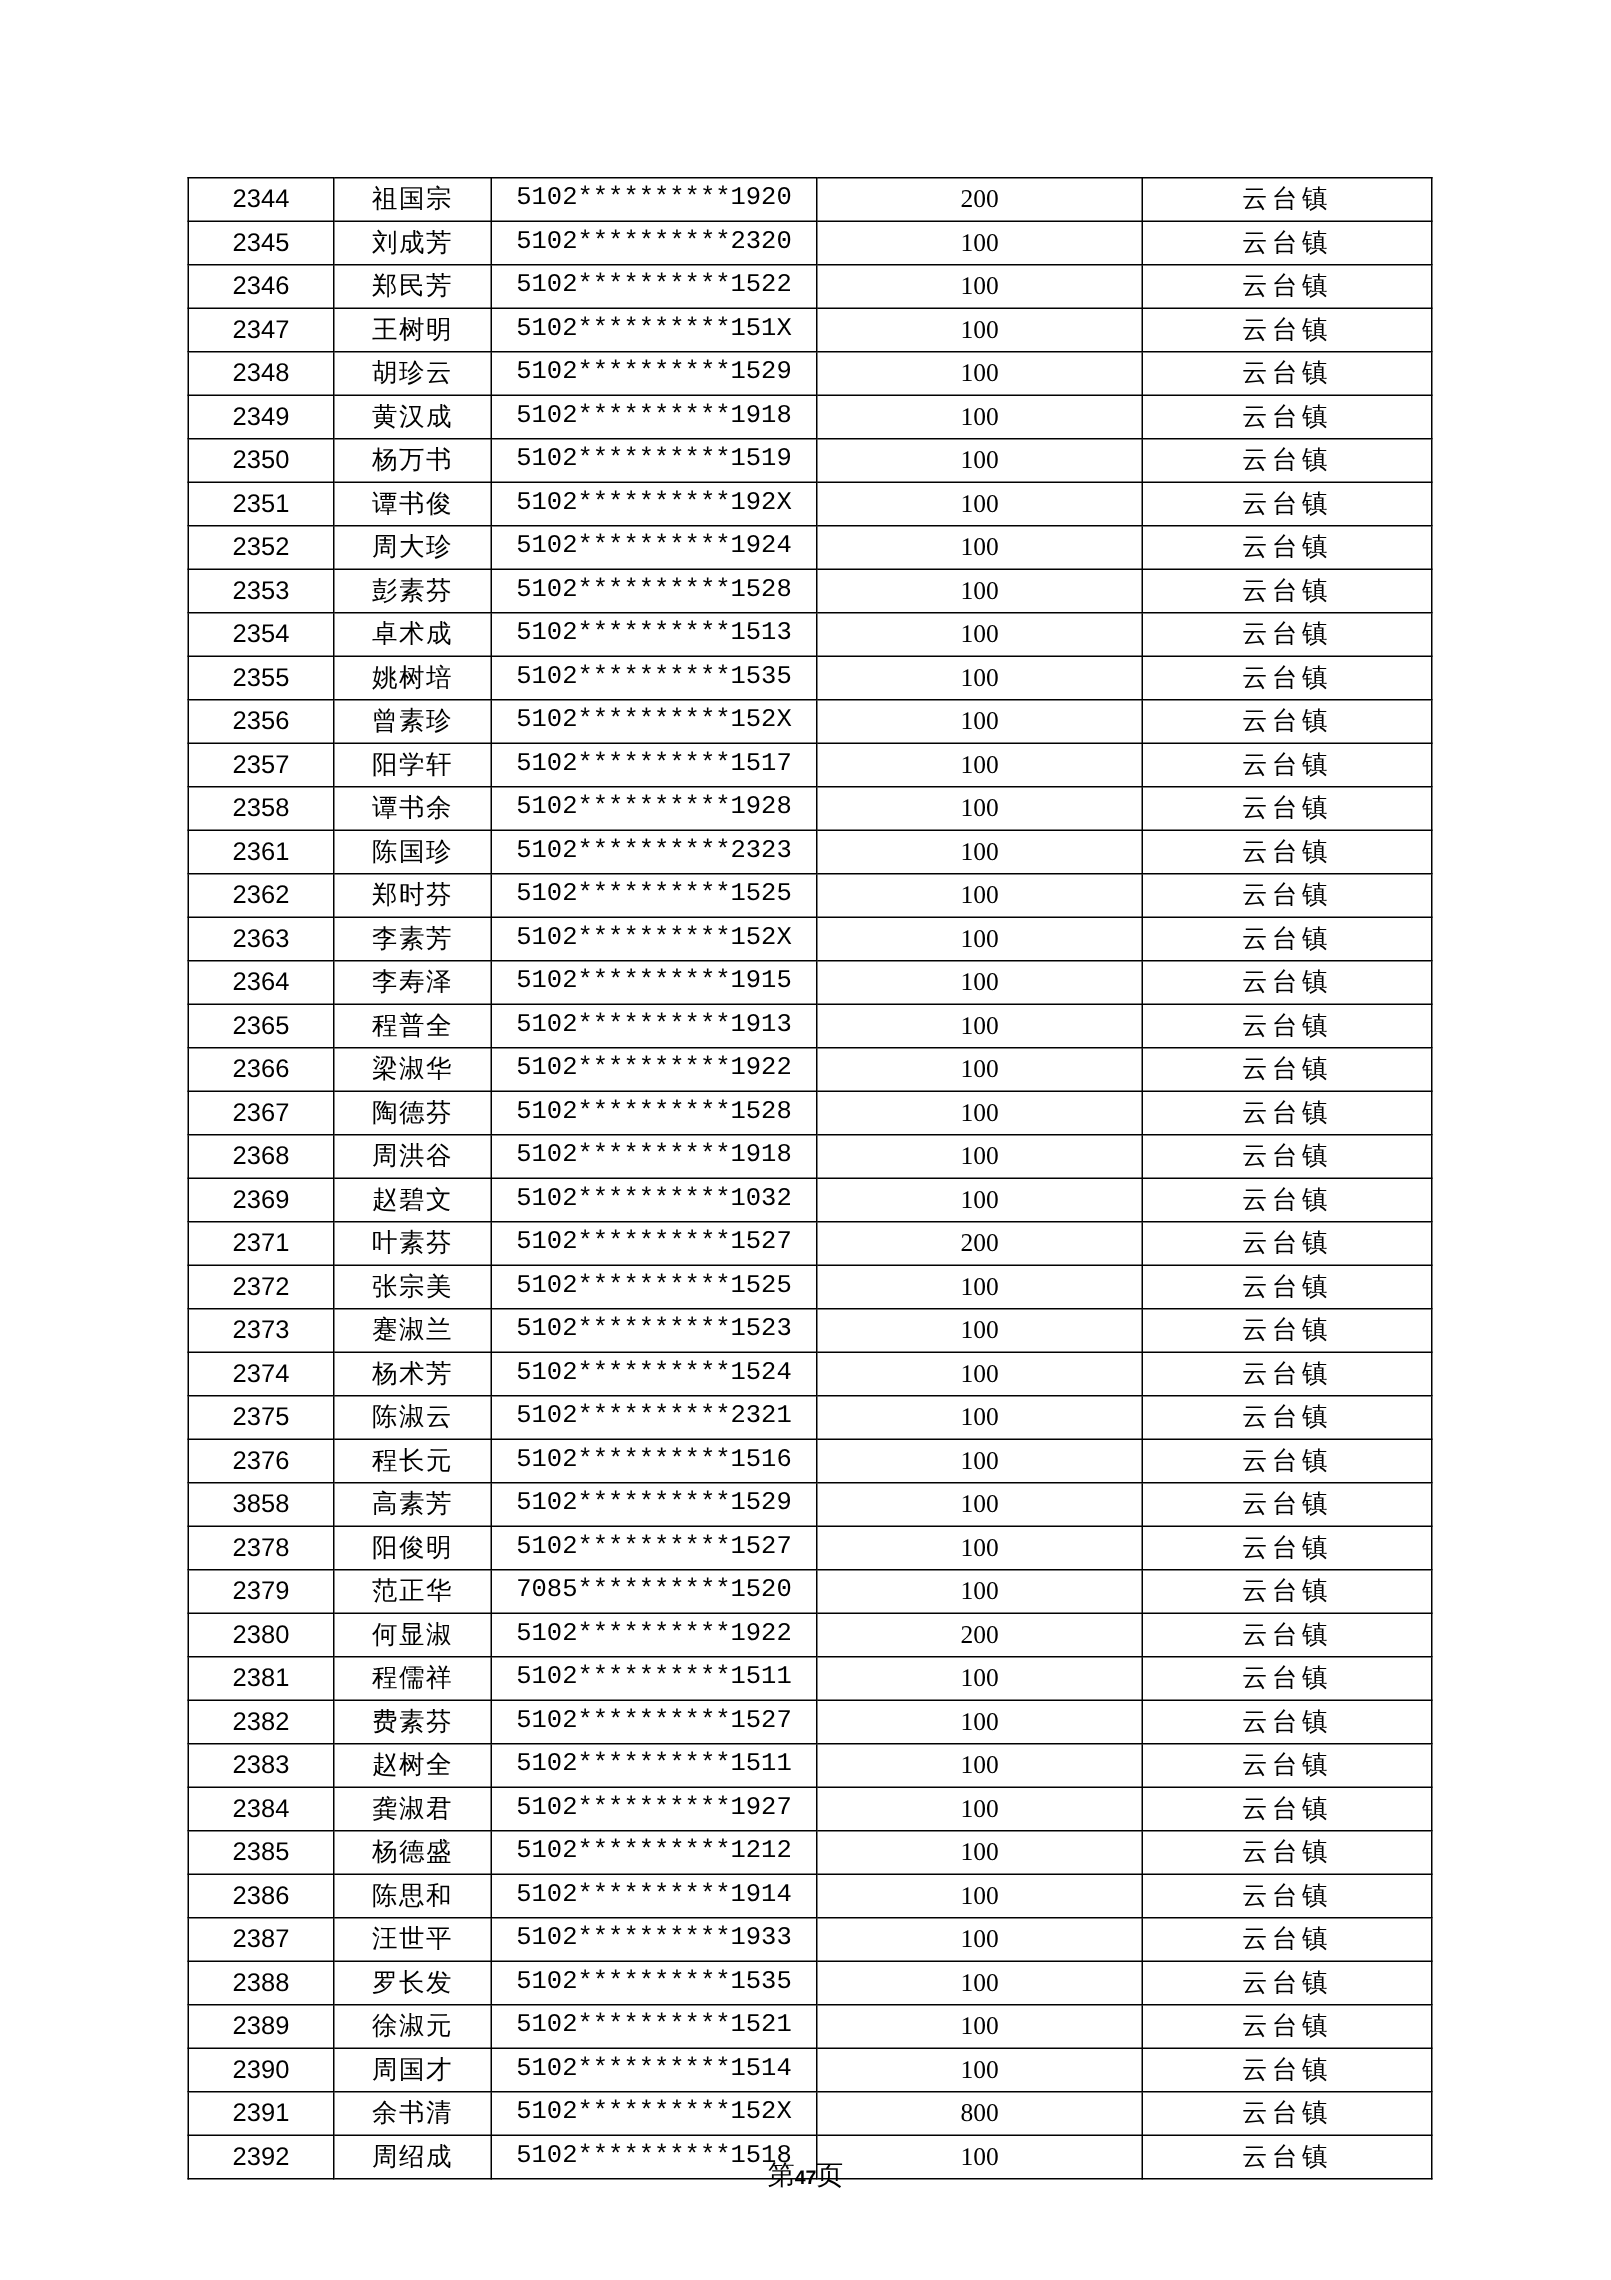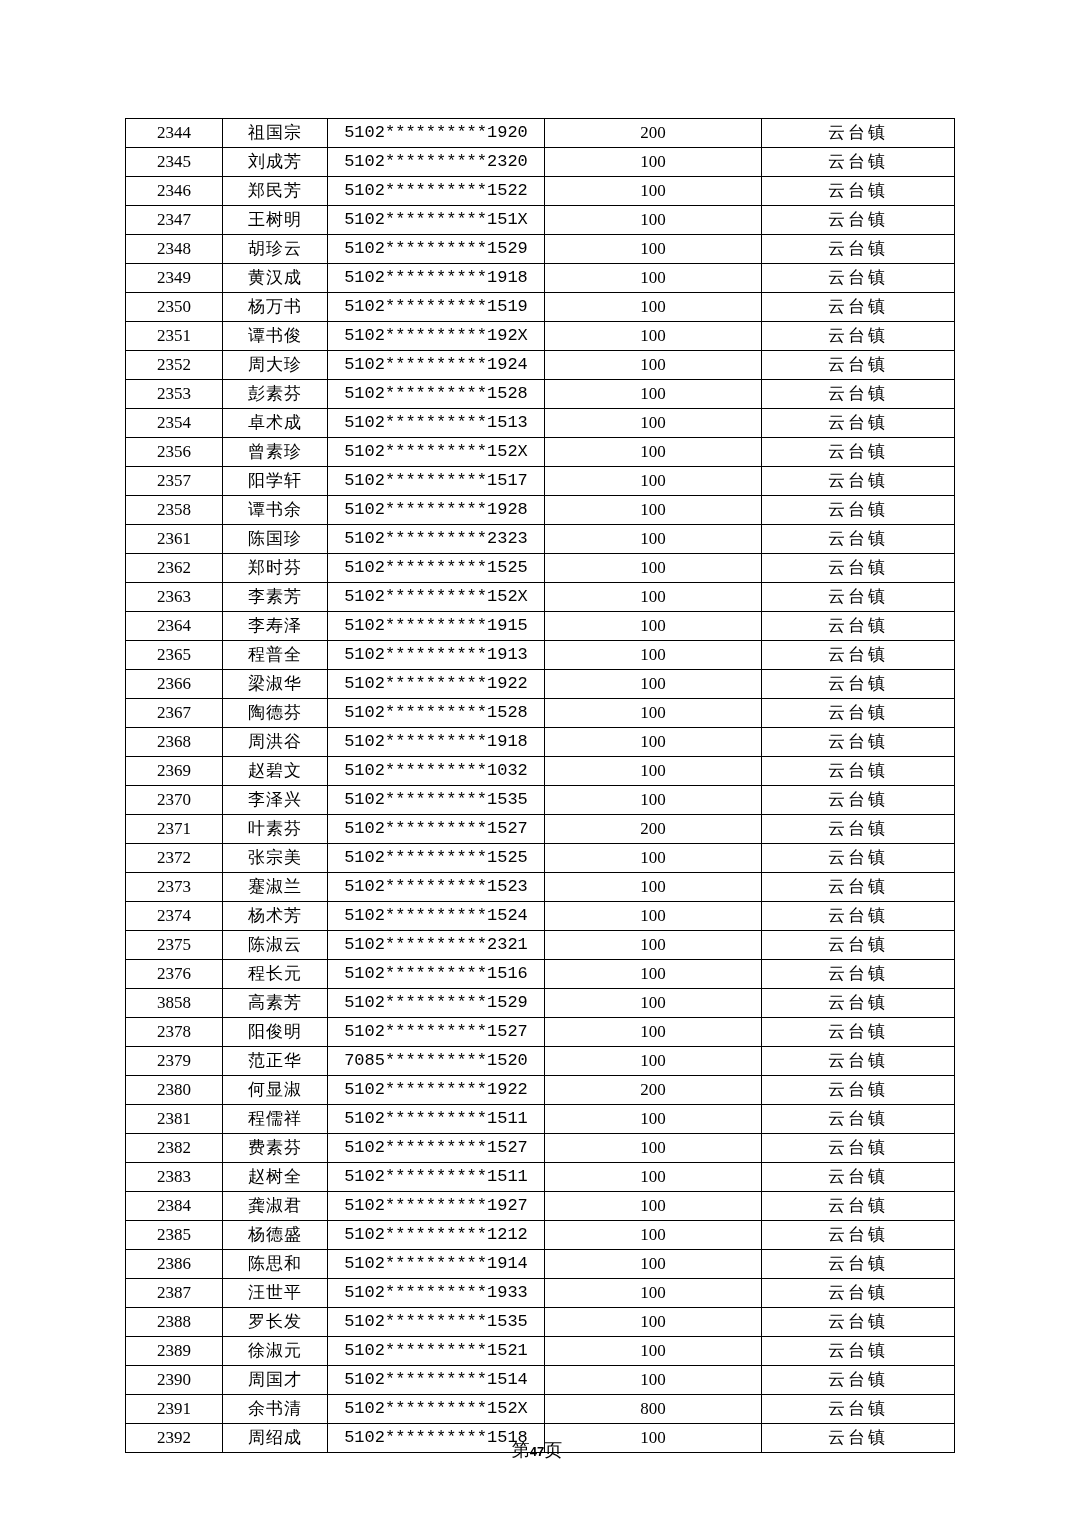--- a/index.html
+++ b/index.html
@@ -29,21 +29,21 @@
     border: 1px solid #000000;
     height: 28px;
     line-height: 26px;
     padding: 0;
     text-align: center;
     vertical-align: middle;
     font-size: 17px;
     white-space: nowrap;
     overflow: hidden;
   }
-  td.c-idx { width: 96px; font-family: Liberation Serif, serif; }
+  td.c-idx { width: 96px; font-family: Liberation Sans, sans-serif; }
   td.c-name { width: 104px; font-family: "Liberation Sans", sans-serif; letter-spacing: 1px; }
   td.c-id {
     width: 216px;
     font-family: "Liberation Mono", monospace;
     font-size: 16px;
     letter-spacing: 0px;
     text-align: left;
     padding-left: 4px;
   }
   td.c-amt { width: 216px; font-family: "Liberation Serif", serif; margin-left: 24px; }
@@ -141,20 +141,27 @@
           <td class="c-town">云台镇</td>
         </tr>
         <tr>
           <td class="c-idx">2354</td>
           <td class="c-name">卓术成</td>
           <td class="c-id">5102**********1513</td>
           <td class="c-amt">100</td>
           <td class="c-town">云台镇</td>
         </tr>
         <tr>
+          <td class="c-idx">2355</td>
+          <td class="c-name">姚树培</td>
+          <td class="c-id">5102**********1535</td>
+          <td class="c-amt">100</td>
+          <td class="c-town">云台镇</td>
+        </tr>
+        <tr>
           <td class="c-idx">2356</td>
           <td class="c-name">曾素珍</td>
           <td class="c-id">5102**********152X</td>
           <td class="c-amt">100</td>
           <td class="c-town">云台镇</td>
         </tr>
         <tr>
           <td class="c-idx">2357</td>
           <td class="c-name">阳学轩</td>
           <td class="c-id">5102**********1517</td>
@@ -221,27 +228,20 @@
           <td class="c-idx">2368</td>
           <td class="c-name">周洪谷</td>
           <td class="c-id">5102**********1918</td>
           <td class="c-amt">100</td>
           <td class="c-town">云台镇</td>
         </tr>
         <tr>
           <td class="c-idx">2369</td>
           <td class="c-name">赵碧文</td>
           <td class="c-id">5102**********1032</td>
-          <td class="c-amt">100</td>
-          <td class="c-town">云台镇</td>
-        </tr>
-        <tr>
-          <td class="c-idx">2370</td>
-          <td class="c-name">李泽兴</td>
-          <td class="c-id">5102**********1535</td>
           <td class="c-amt">100</td>
           <td class="c-town">云台镇</td>
         </tr>
         <tr>
           <td class="c-idx">2371</td>
           <td class="c-name">叶素芬</td>
           <td class="c-id">5102**********1527</td>
           <td class="c-amt">200</td>
           <td class="c-town">云台镇</td>
         </tr>

